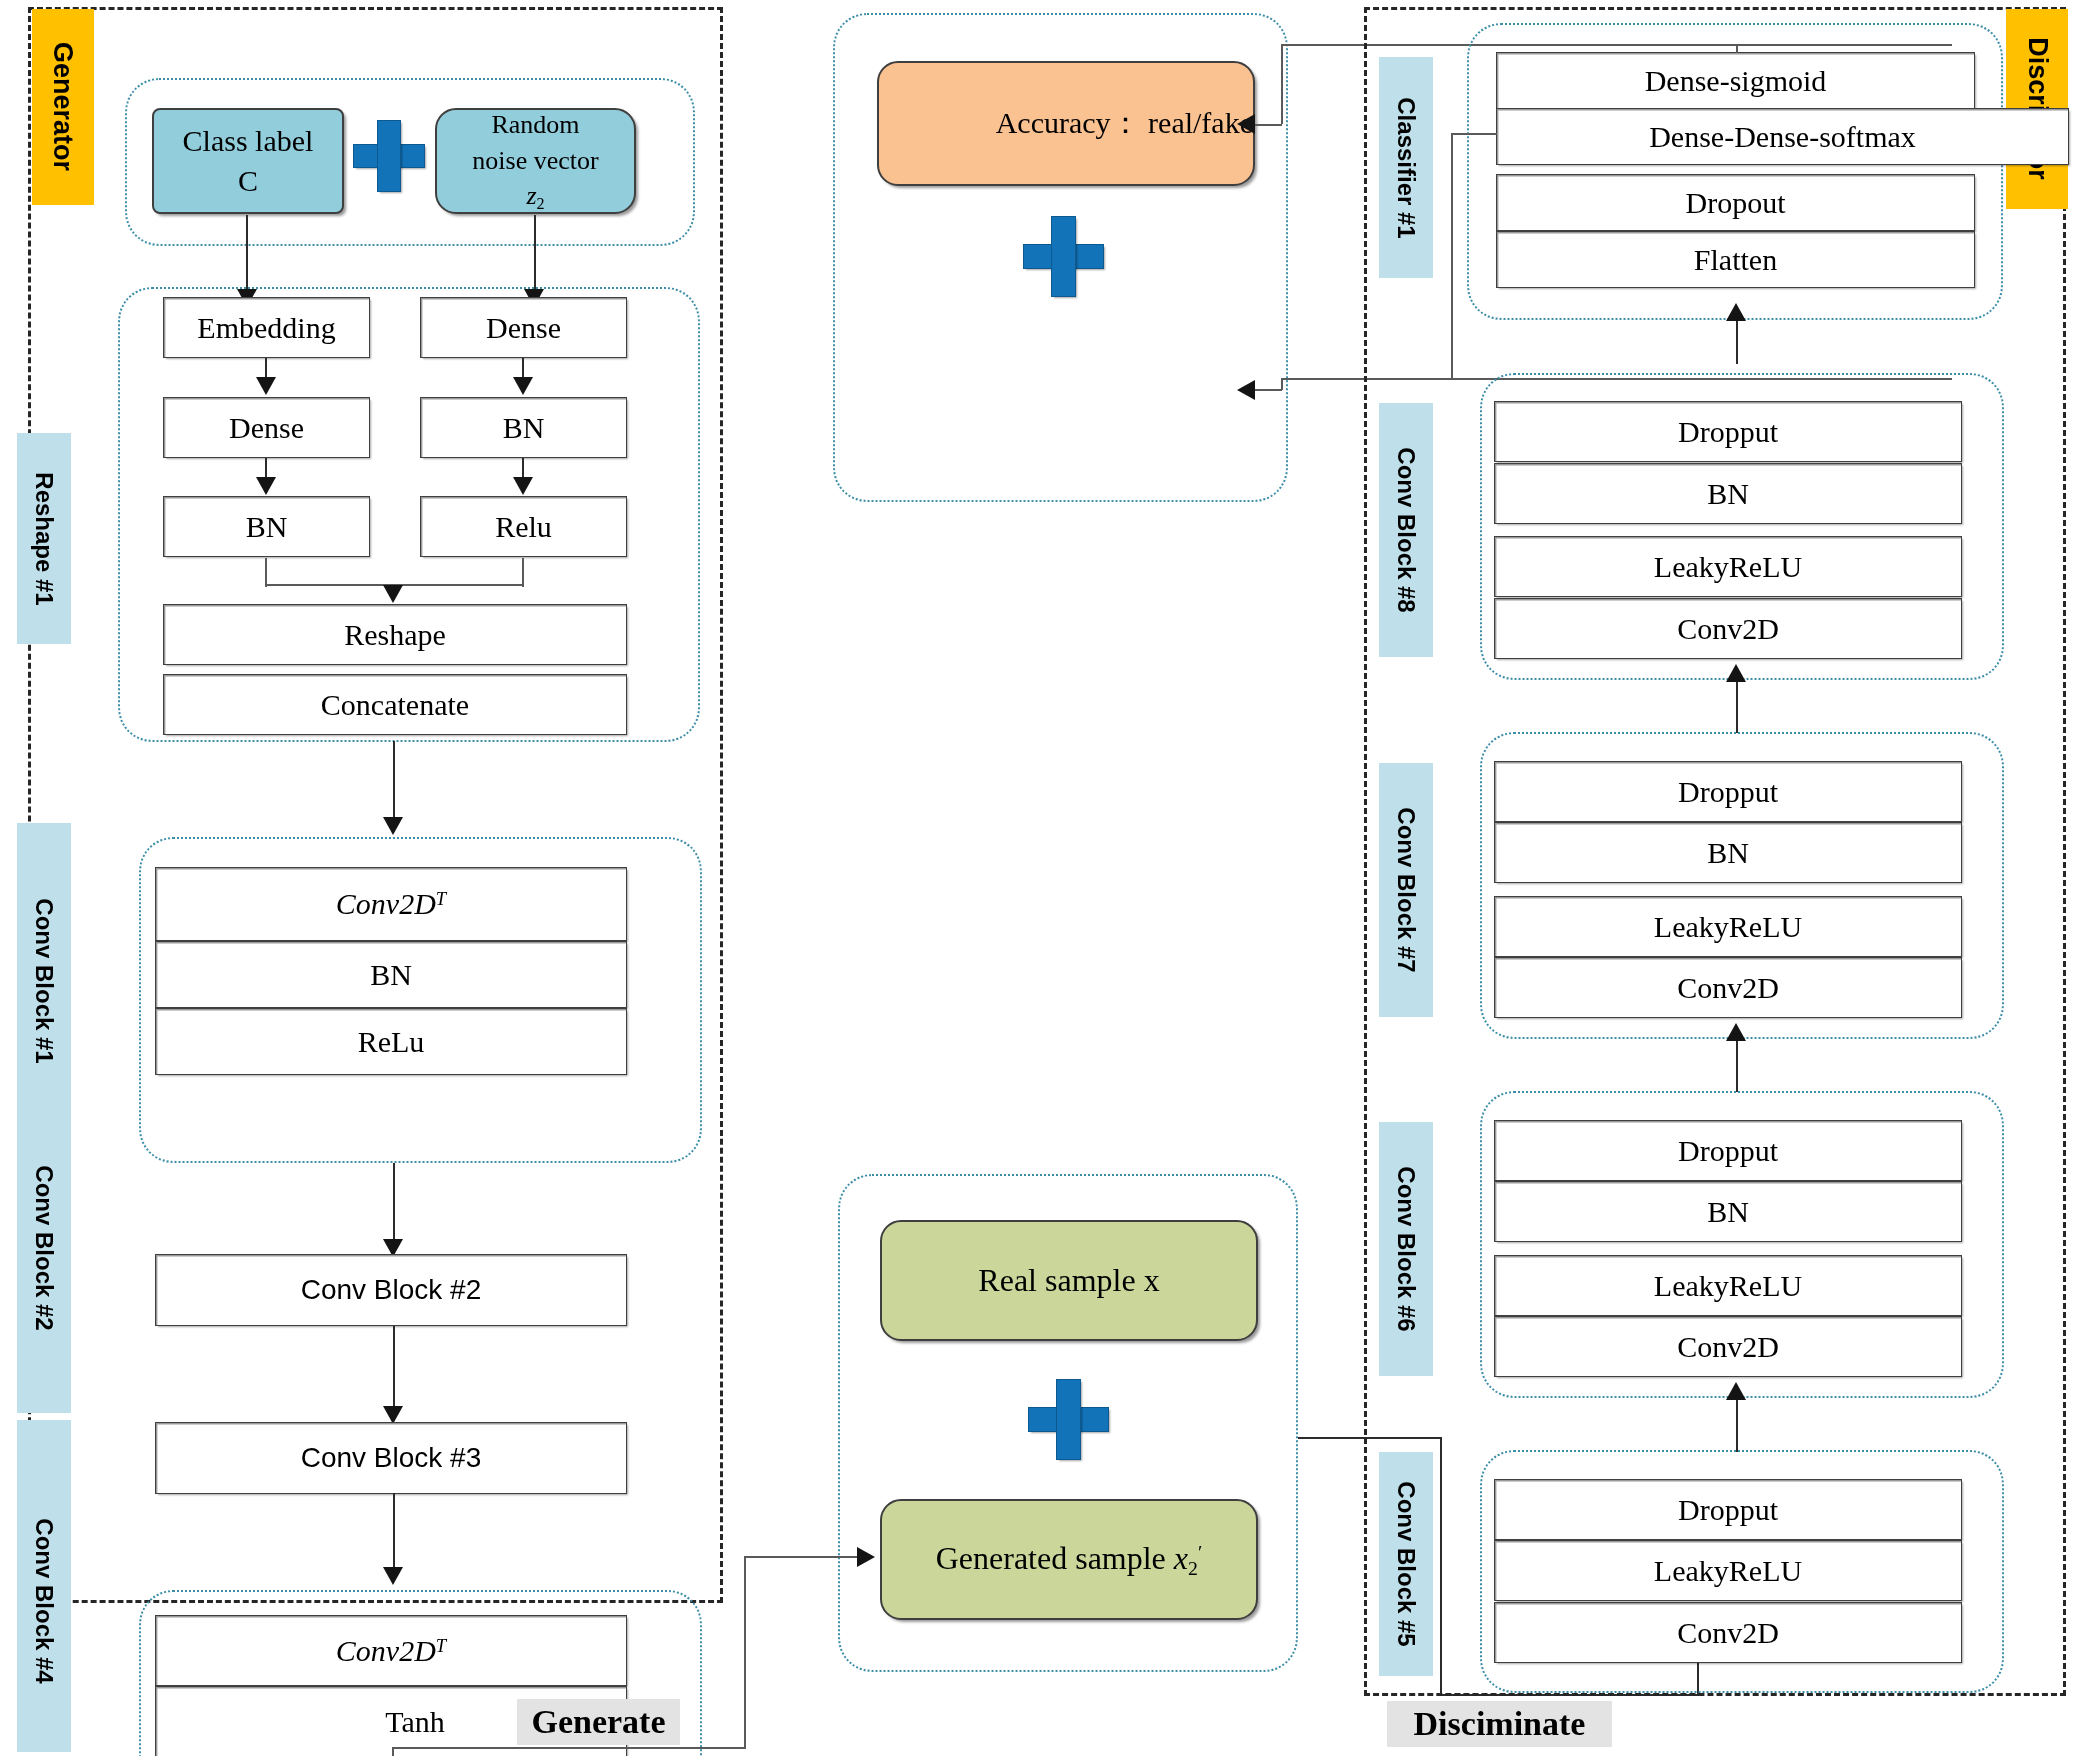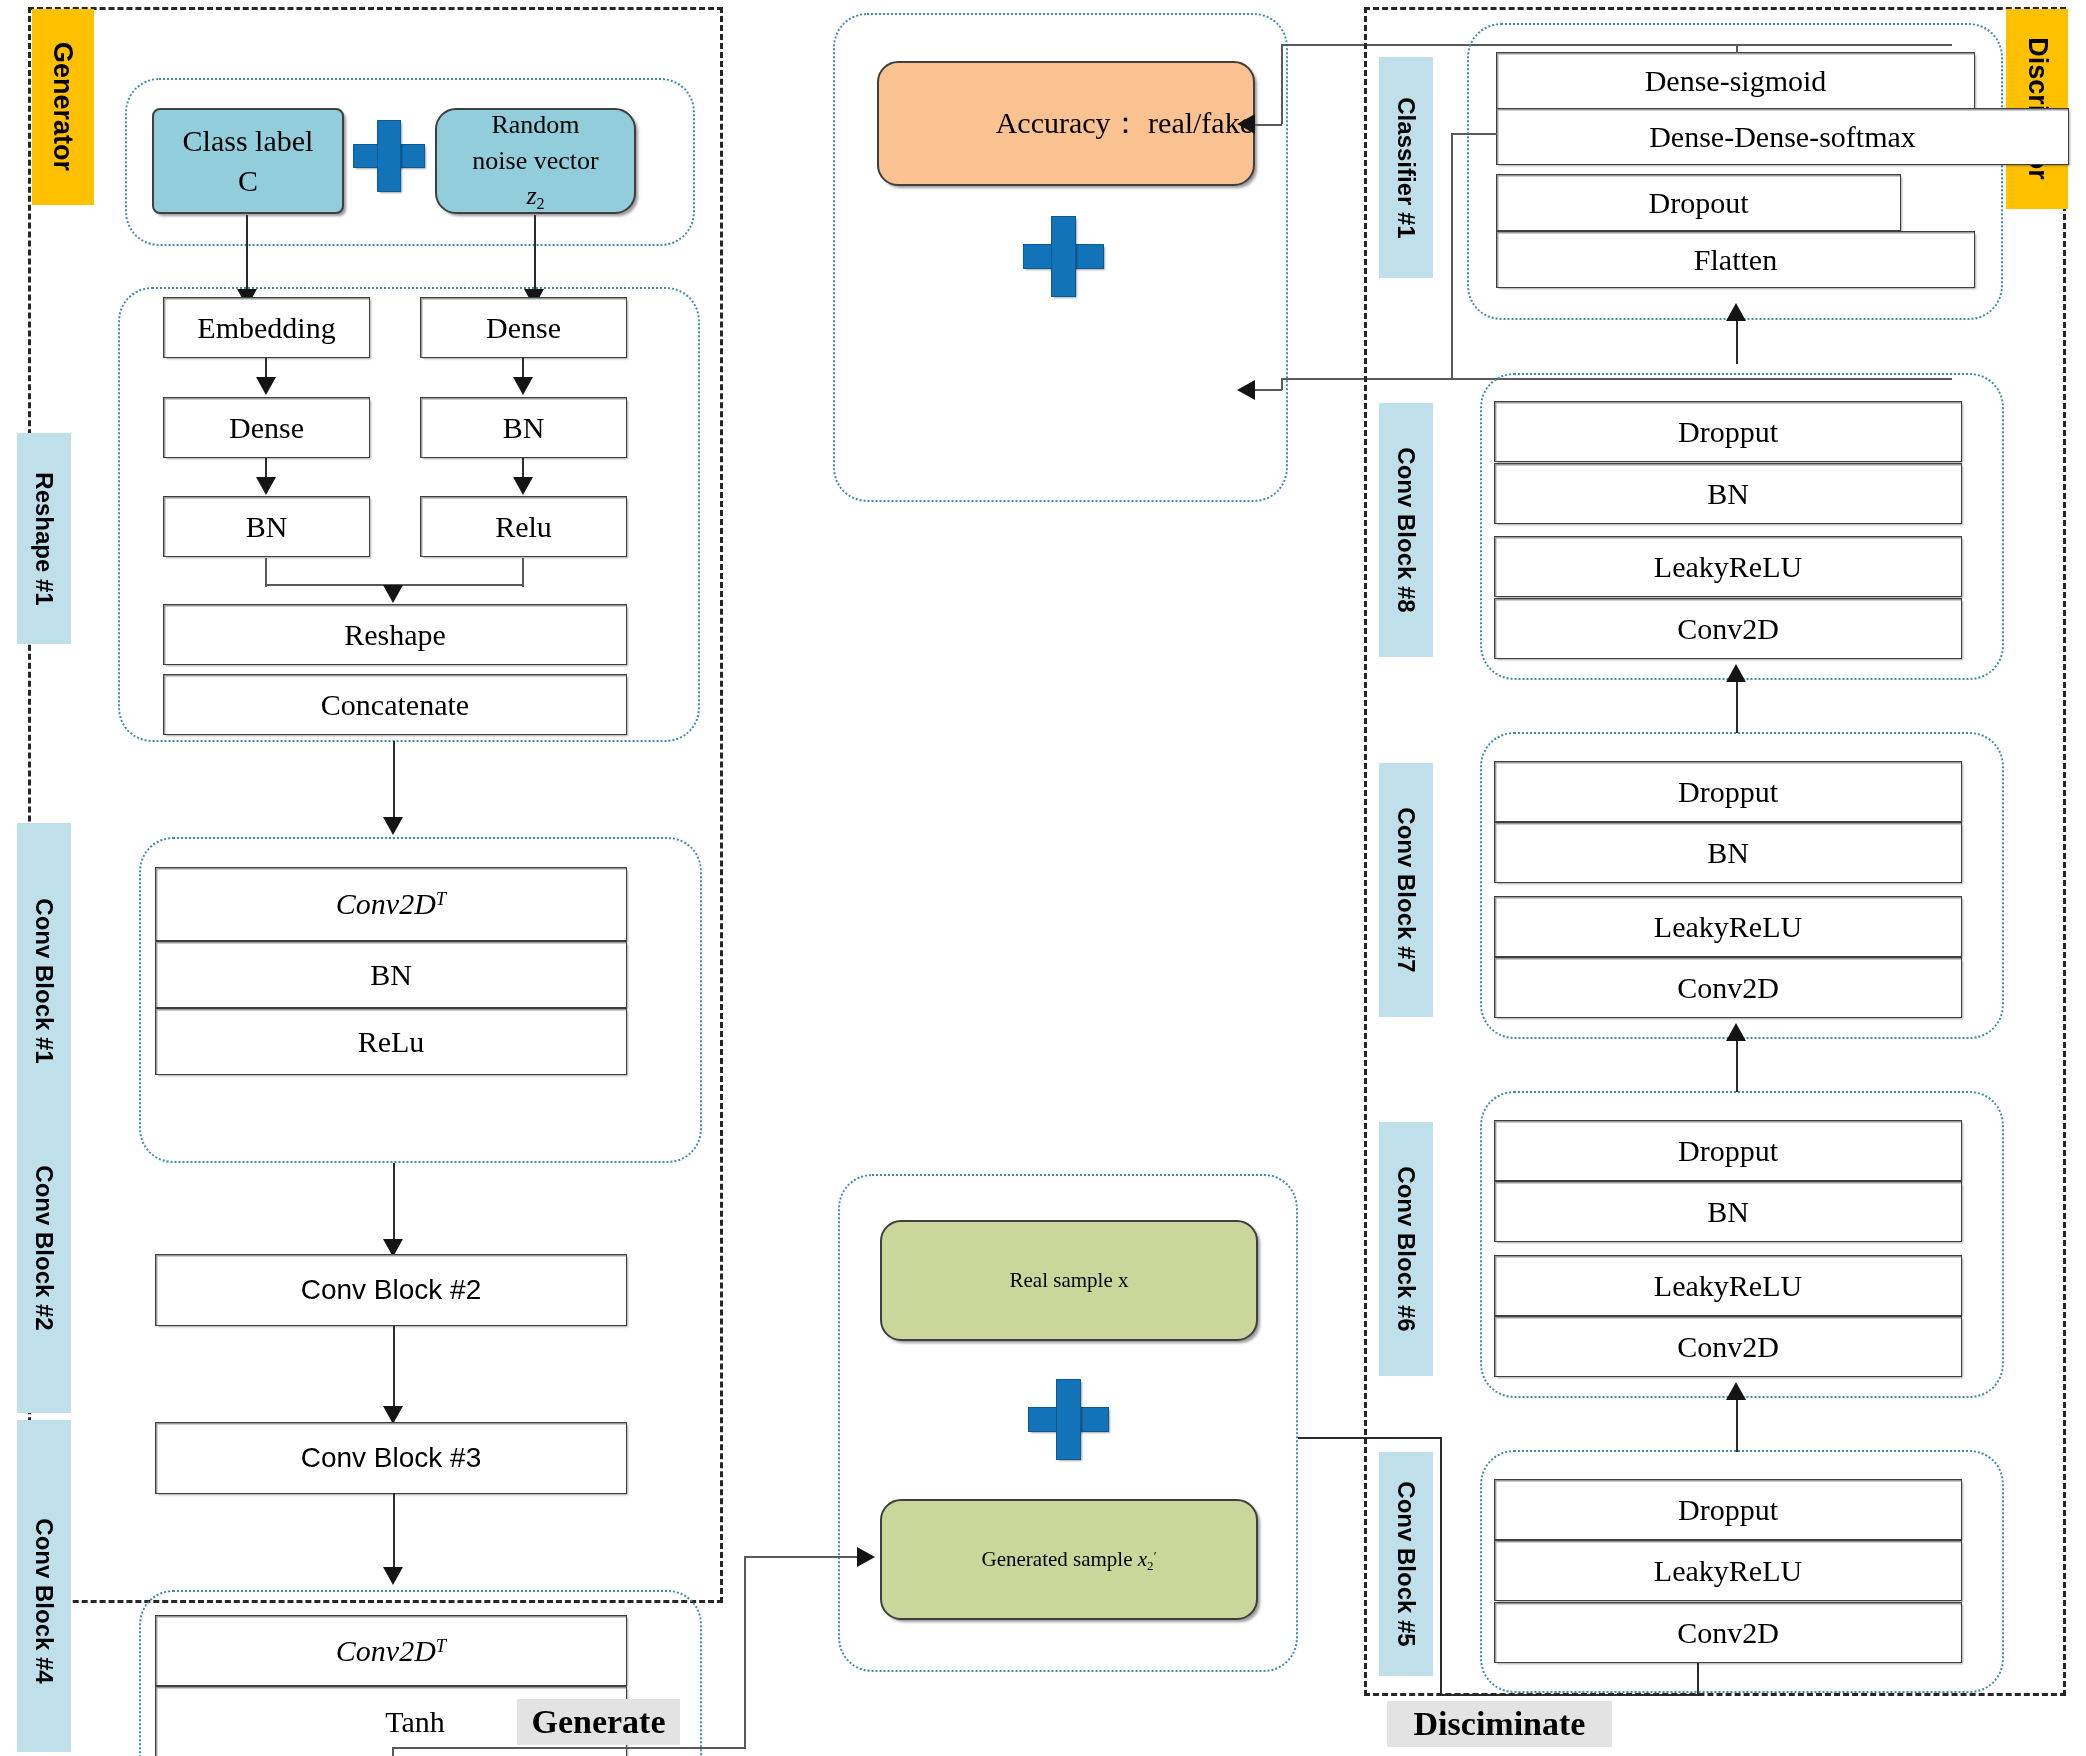--- a/index.html
+++ b/index.html
@@ -96,21 +96,21 @@
     border-left:10.5px solid transparent;border-right:10.5px solid transparent;
     border-bottom:18px solid #141414;}
   .arrow-l{position:absolute;width:0;height:0;
     border-top:10.5px solid transparent;border-bottom:10.5px solid transparent;
     border-right:18px solid #141414;}
   .arrow-r{position:absolute;width:0;height:0;
     border-top:10.5px solid transparent;border-bottom:10.5px solid transparent;
     border-left:18px solid #141414;}
   .sub{font-size:0.62em;vertical-align:-0.32em;}
   .sup{font-size:0.62em;vertical-align:0.5em;}
-  .sampleTxt{font-size:21px;}
+  .sampleTxt{font-size:32px;}
 </style>
 </head>
 <body>
 
 <div id="root">
 
   <div class="dashbox" style="left:28px;top:6.7px;width:695px;height:1596px;"></div>
   <div class="sidetag orange" style="left:32px;top:8.6px;width:62px;height:196px;">
     <span>Generator</span>
   </div>
@@ -274,21 +274,21 @@
   <div class="sidetag orange" style="left:2006px;top:8.6px;width:62px;height:200px;">
     <span>Discrinator</span>
   </div>
 
   <div class="dotgroup" style="left:1467px;top:23px;width:536px;height:297px;"></div>
   <div class="sidetag blue" style="left:1379px;top:57px;width:54px;height:221px;">
     <span>Classifier #1</span>
   </div>
   <div class="layer" style="left:1496px;top:52px;width:479px;height:57px;">Dense-sigmoid</div>
   <div class="layer" style="left:1496px;top:108px;width:573px;height:57px;">Dense-Dense-softmax</div>
-  <div class="layer" style="left:1496px;top:174px;width:405px;height:57px;">Dropout</div>
+  <div class="layer" style="left:1496px;top:174px;width:479px;height:57px;">Dropout</div>
   <div class="layer" style="left:1496px;top:231px;width:479px;height:57px;">Flatten</div>
 
   <div class="vline grey" style="left:1736px;top:44px;height:8.6px;"></div>
   <div class="hline grey" style="left:1451px;top:133px;width:46px;"></div>
   <div class="vline grey" style="left:1451px;top:133px;height:245px;"></div>
 
   <div class="vline" style="left:1736px;top:320px;height:44px;"></div>
   <div class="arrow-u" style="left:1726px;top:303px;"></div>
 
   <div class="dotgroup" style="left:1480px;top:373px;width:524px;height:307px;"></div>

